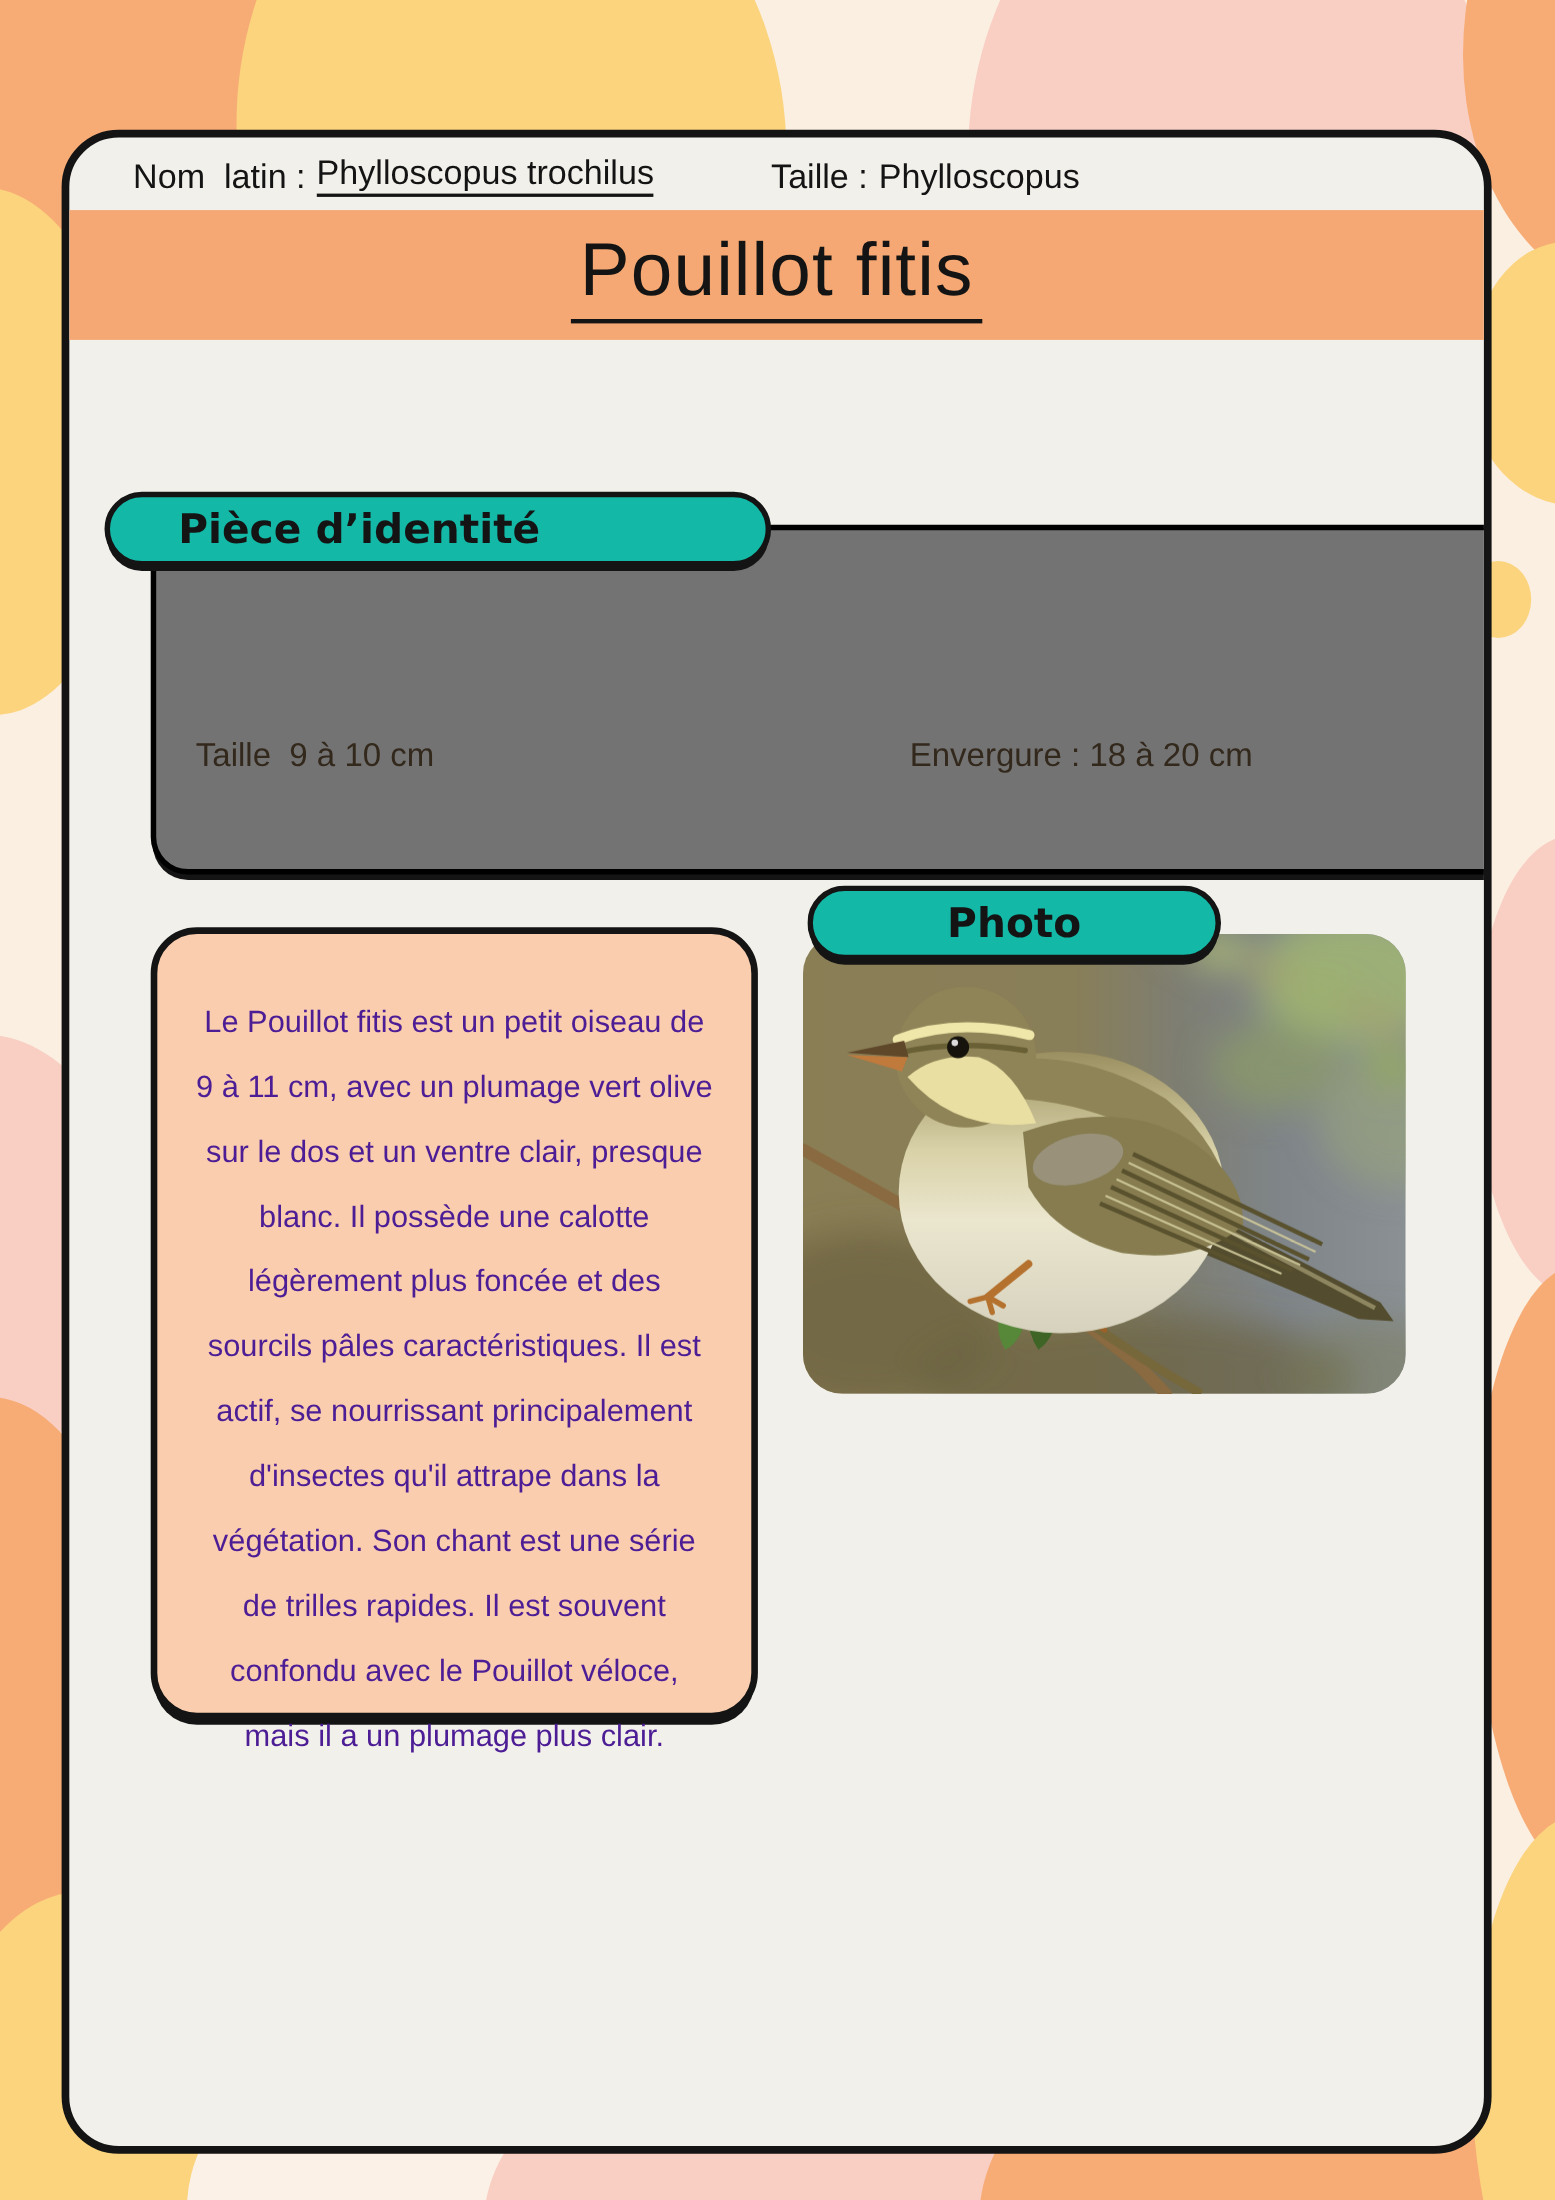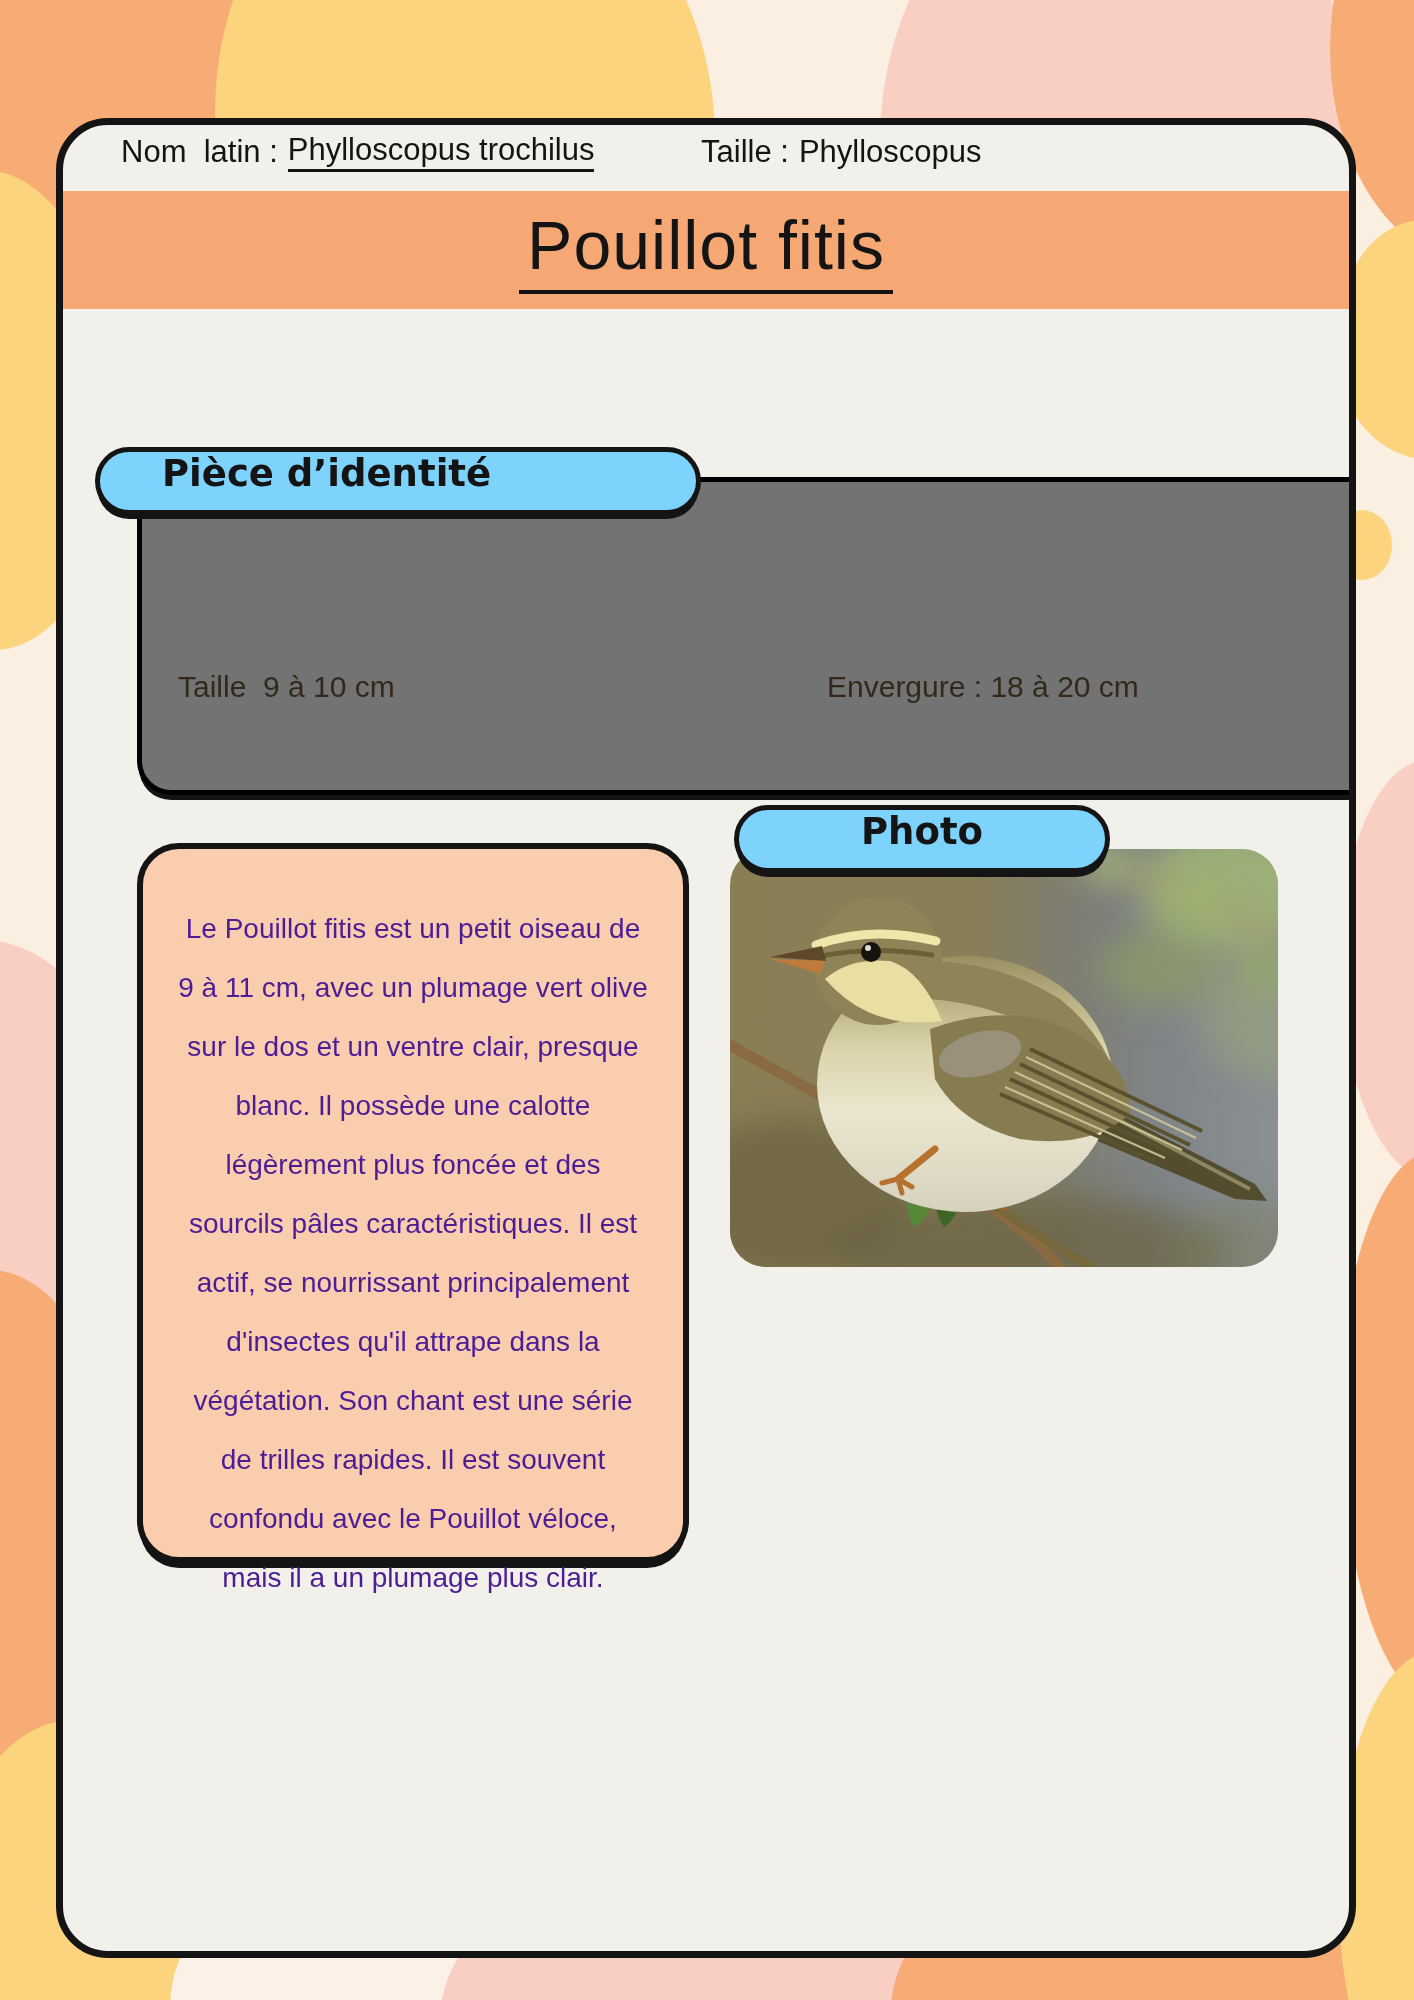--- a/index.html
+++ b/index.html
@@ -9,33 +9,33 @@
   .blob{position:absolute;z-index:0;}
   .b-orange{background:#F7AB75;}
   .b-yellow{background:#FBD47D;}
   .b-pink{background:#F9CFC4;}
   .b-cream{background:#FCF1E6;}
   
   .card{position:absolute;z-index:2;left:56px;top:118px;width:1300px;height:1840px;
         background:#F2F0EA;border:7px solid #141414;border-radius:52px;
         box-sizing:border-box;overflow:hidden;}
   .card-header{position:relative;height:66px;}
-  .card-header .h-item{position:absolute;top:0;height:54px;display:flex;align-items:center;
+  .card-header .h-item{position:absolute;top:0;height:54px;display:flex;align-items:flex-end;
         font-size:31px;color:#141414;white-space:pre-wrap;}
   .h-latin{left:58px;}
   .h-genre{left:638px;}
   .u-latin{border-bottom:3px solid #141414;padding-bottom:1px;margin-left:10px;}
   .h-sep{margin-left:10px;}
   .banner{position:absolute;left:0;top:66px;width:100%;height:118px;background:#F5A873;
         display:flex;align-items:center;justify-content:center;}
   .title{margin:0;font-size:68px;font-weight:500;color:#141414;letter-spacing:1px;
         border-bottom:4px solid #141414;padding:0 8px 6px 8px;}
   
-  .pill{position:absolute;z-index:5;background:#7dd3fc;border:5px solid #141414;
-        border-radius:44px;box-sizing:border-box;display:flex;align-items:flex-start;
+  .pill{position:absolute;z-index:5;background:#14b8a6;border:5px solid #141414;
+        border-radius:44px;box-sizing:border-box;display:flex;align-items:center;
         font-family:"DejaVu Sans","Liberation Sans",sans-serif;
         font-weight:800;color:#141414;box-shadow:0 6px 0 -2px #141414;}
   .pill-identity{left:32px;top:322px;width:606px;height:68px;font-size:37px;padding-left:62px;}
   .pill-description{left:32px;top:680px;width:454px;height:68px;font-size:37px;padding-left:56px;}
   .pill-photo{left:671px;top:680px;width:376px;height:68px;font-size:37px;justify-content:center;padding-left:0;}
   
   .identity-box{position:absolute;left:74px;top:352px;width:1256px;height:318px;
         background:#737373;border:5px solid #000000;border-radius:34px;box-sizing:border-box;
         box-shadow:0 7px 0 -2px #141414;}
   .id-col{position:absolute;top:30px;font-size:30px;color:#33281C;line-height:70px;white-space:pre-wrap;}

